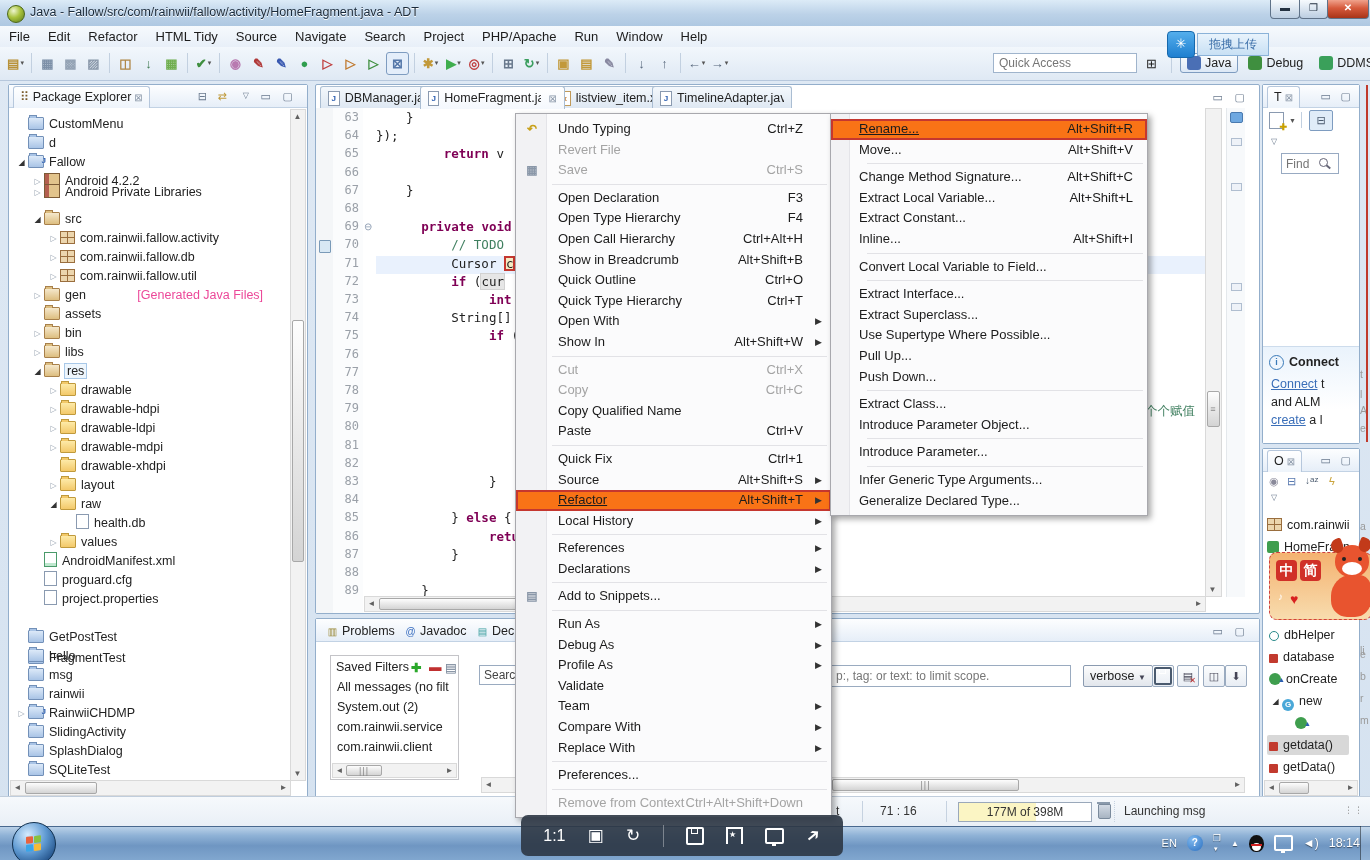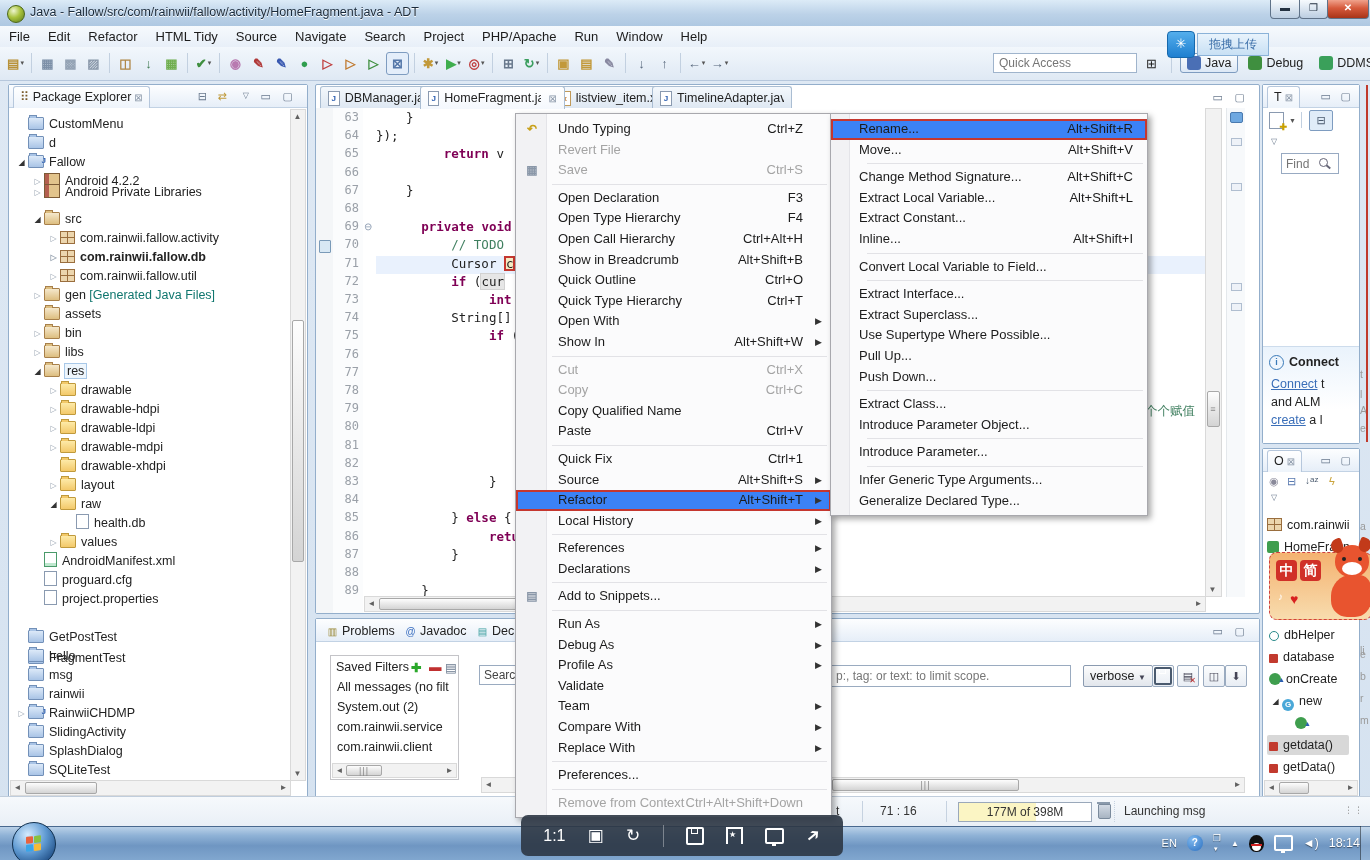--- a/index.html
+++ b/index.html
@@ -56,21 +56,21 @@
   .fo.blue:before{background:#a9c4e6;border-color:#7290b8;}
   .fo.src{background:linear-gradient(#f5e8cc,#ddbe80);border-color:#a8804a;}
   .fo.src:before{background:#ddbe80;border-color:#a8804a;}
   .badgeJ{position:absolute;right:-3px;bottom:-3px;font-size:8px;font-weight:bold;color:#2a5db0;text-shadow:0 0 1px #fff;}
   .pkgic{width:13px;height:11px;background:#ecd6ae;border:1px solid #9a6e3e;
     background-image:linear-gradient(transparent 44%,#9a6e3e 44%,#9a6e3e 56%,transparent 56%),
     linear-gradient(90deg,transparent 44%,#9a6e3e 44%,#9a6e3e 56%,transparent 56%);}
   .libic{width:14px;height:12px;background:linear-gradient(90deg,#b45f4f 32%,#e2c48c 32%);border:1px solid #7c5b36;}
   .filic{width:11px;height:13px;background:#fff;border:1px solid #8a9ab0;}
   .filic.xml{border-color:#4a9a6a;box-shadow:inset 0 -3px 0 #bfe8cf;}
-  .tsuffix{color:#0f766e;}
+  .tsuffix{color:#ec4899;padding-left:48px;}
   .hovbox{outline:1px solid #a8c8e8;background:#eef6fd;border-radius:0;padding:0 2px;}
   
   .sb{position:absolute;background:#f2f2f2;border:1px solid #d9d9d9;z-index:12;}
   .sbthumb{position:absolute;background:linear-gradient(#fdfdfd,#d4d4d4);border:1px solid #a8a8a8;border-radius:2px;}
   .sbarrow{position:absolute;color:#606060;font-size:8px;line-height:13px;text-align:center;width:13px;}
   .grip{letter-spacing:1px;color:#888;font-size:9px;}
   
   .etab{position:absolute;top:1px;height:22px;padding:0 7px;display:flex;align-items:center;gap:5px;
     background:linear-gradient(#f4f8fc,#dde7f2);border:1px solid #aabdd2;border-bottom:none;border-radius:3px 3px 0 0;font-size:12.5px;white-space:nowrap;}
   .etab.act{background:linear-gradient(#ffffff,#f4f8fd);z-index:2;}
@@ -96,21 +96,21 @@
   
   .menu{position:absolute;background:#fbfbfc;border:1px solid #a8a8ad;box-shadow:3px 3px 6px rgba(0,0,0,.35);
     padding:5px 0 4px 0;font-size:13px;}
   .menu:before{content:"";position:absolute;left:0;top:0;bottom:0;width:30px;background:#f2f2f4;border-right:1px solid #e4e4e8;}
   .mi{position:relative;height:20.6px;line-height:20.6px;padding-left:42px;padding-right:14px;white-space:nowrap;color:#1c1c1c;}
   .mi.dis{color:#a4a4a4;}
   .mi .mic{position:absolute;left:6px;top:0;width:20px;text-align:center;font-size:12px;}
   .mi .sc{position:absolute;right:28px;color:#1c1c1c;}
   .mi.dis .sc{color:#a4a4a4;}
   .mi .subarrow{position:absolute;right:9px;font-size:9px;color:#333;}
-  .mi.hl{background:#3b82f6;box-shadow:inset 0 0 0 2px #c5372f;}
+  .mi.hl{background:#f97316;box-shadow:inset 0 0 0 2px #c5372f;text-decoration:underline;}
   .msep{height:1px;background:#e2e2e6;margin:3px 4px 3px 36px;}
   #ctxmenu{left:515px;top:113px;width:315px;z-index:40;}
   #submenu{left:830px;top:113px;width:316px;z-index:41;}
   #submenu .mi{padding-left:28px;}
   #submenu:before{width:18px;}
   #submenu .mi .sc{right:14px;}
   
   .cico{display:inline-block;width:13px;text-align:center;font-size:10px;margin-right:3px;}
   .ctab{position:absolute;top:3px;height:19px;line-height:19px;font-size:12.5px;white-space:nowrap;}
   #savedfilters{position:absolute;left:14px;top:36px;width:127px;height:123px;border:1px solid #c4c4c8;background:#fff;}
@@ -336,21 +336,21 @@
       <div class="phico" style="right:14px;">▢</div>
     </div>
     <div id="pkgtree">
         <div class="trow" style="top: 30px; left: 6px;"><span class="tarrow"></span><span class="ticon fo blue"></span><span>CustomMenu</span></div>
         <div class="trow" style="top: 49px; left: 6px;"><span class="tarrow"></span><span class="ticon fo blue"></span><span>d</span></div>
         <div class="trow" style="top: 68px; left: 6px;"><span class="tarrow open">◢</span><span class="ticon fo blue"><span class="badgeJ">J</span></span><span>Fallow</span></div>
         <div class="trow" style="top: 87px; left: 22px;"><span class="tarrow">▷</span><span class="ticon libic"></span><span>Android 4.2.2</span></div>
         <div class="trow" style="top: 98px; left: 22px;"><span class="tarrow">▷</span><span class="ticon libic"></span><span>Android Private Libraries</span></div>
         <div class="trow" style="top: 125px; left: 22px;"><span class="tarrow open">◢</span><span class="ticon fo src"></span><span>src</span></div>
         <div class="trow" style="top: 144px; left: 38px;"><span class="tarrow">▷</span><span class="ticon pkgic"></span><span>com.rainwii.fallow.activity</span></div>
-        <div class="trow" style="top: 163px; left: 38px; font-weight: bold;"><span class="tarrow">▷</span><span class="ticon pkgic"></span><span>com.rainwii.fallow.db</span></div>
+        <div class="trow" style="top: 163px; left: 38px;"><span class="tarrow">▷</span><span class="ticon pkgic"></span><span>com.rainwii.fallow.db</span></div>
         <div class="trow" style="top: 182px; left: 38px;"><span class="tarrow">▷</span><span class="ticon pkgic"></span><span>com.rainwii.fallow.util</span></div>
         <div class="trow" style="top: 201px; left: 22px;"><span class="tarrow">▷</span><span class="ticon fo src"></span><span>gen</span><span class="tsuffix"> [Generated Java Files]</span></div>
         <div class="trow" style="top: 220px; left: 22px;"><span class="tarrow"></span><span class="ticon fo src"></span><span>assets</span></div>
         <div class="trow" style="top: 239px; left: 22px;"><span class="tarrow">▷</span><span class="ticon fo src"></span><span>bin</span></div>
         <div class="trow" style="top: 258px; left: 22px;"><span class="tarrow">▷</span><span class="ticon fo src"></span><span>libs</span></div>
         <div class="trow" style="top: 277px; left: 22px;"><span class="tarrow open">◢</span><span class="ticon fo src"></span><span class="hovbox">res</span></div>
         <div class="trow" style="top: 296px; left: 38px;"><span class="tarrow">▷</span><span class="ticon fo"></span><span>drawable</span></div>
         <div class="trow" style="top: 315px; left: 38px;"><span class="tarrow">▷</span><span class="ticon fo"></span><span>drawable-hdpi</span></div>
         <div class="trow" style="top: 334px; left: 38px;"><span class="tarrow">▷</span><span class="ticon fo"></span><span>drawable-ldpi</span></div>
         <div class="trow" style="top: 353px; left: 38px;"><span class="tarrow">▷</span><span class="ticon fo"></span><span>drawable-mdpi</span></div>

